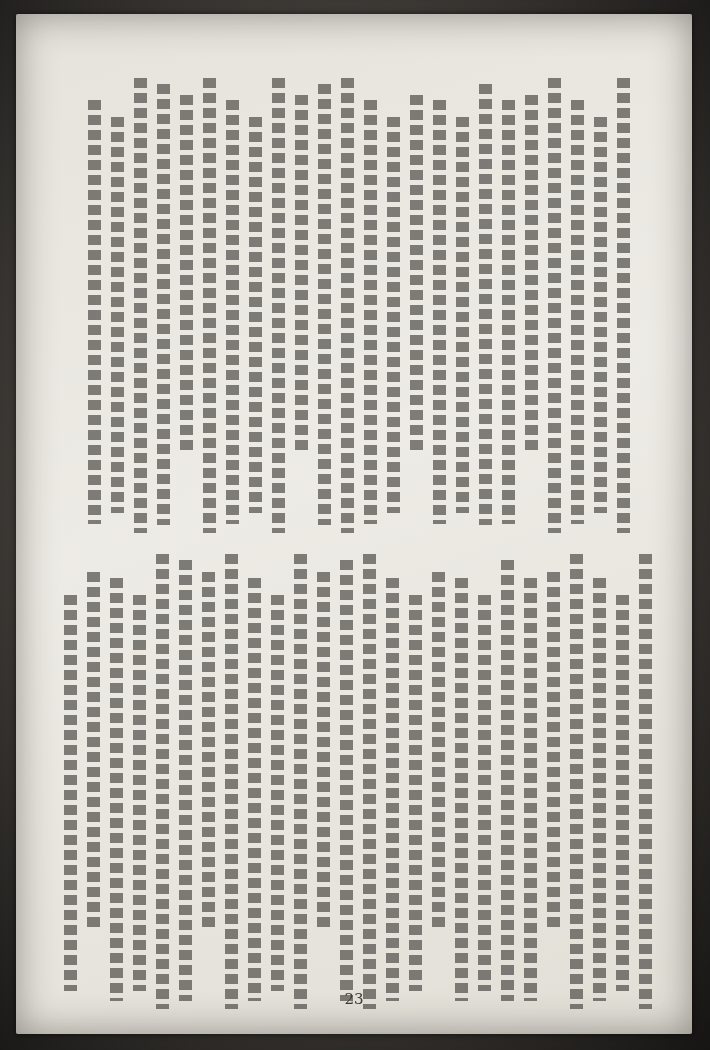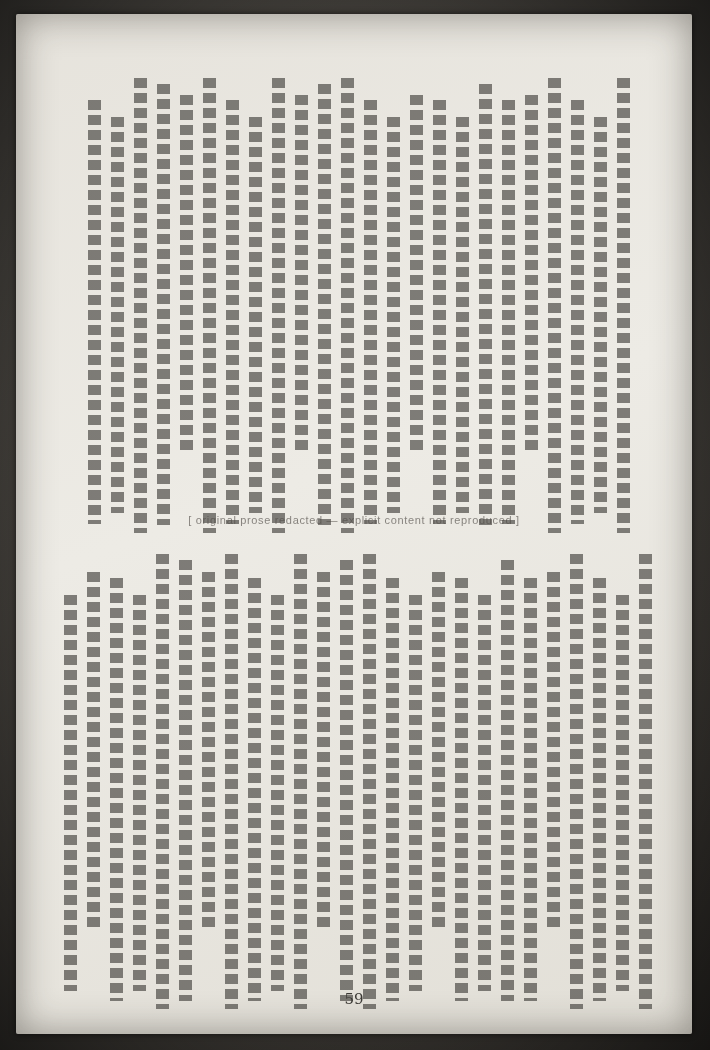--- a/index.html
+++ b/index.html
@@ -137,17 +137,16 @@
       <div class="text-column"></div>
       <div class="text-column"></div>
       <div class="text-column"></div>
       <div class="text-column"></div>
       <div class="text-column"></div>
       <div class="text-column"></div>
       <div class="text-column"></div>
       <div class="text-column"></div>
     </div>
 
-  <div class="redaction-note">[ original prose redacted — explicit content not reproduced ]</div>
 
-  <div class="page-number">59</div>
+  <div class="page-number">23</div>
 
 </div>
 
 </body></html>

